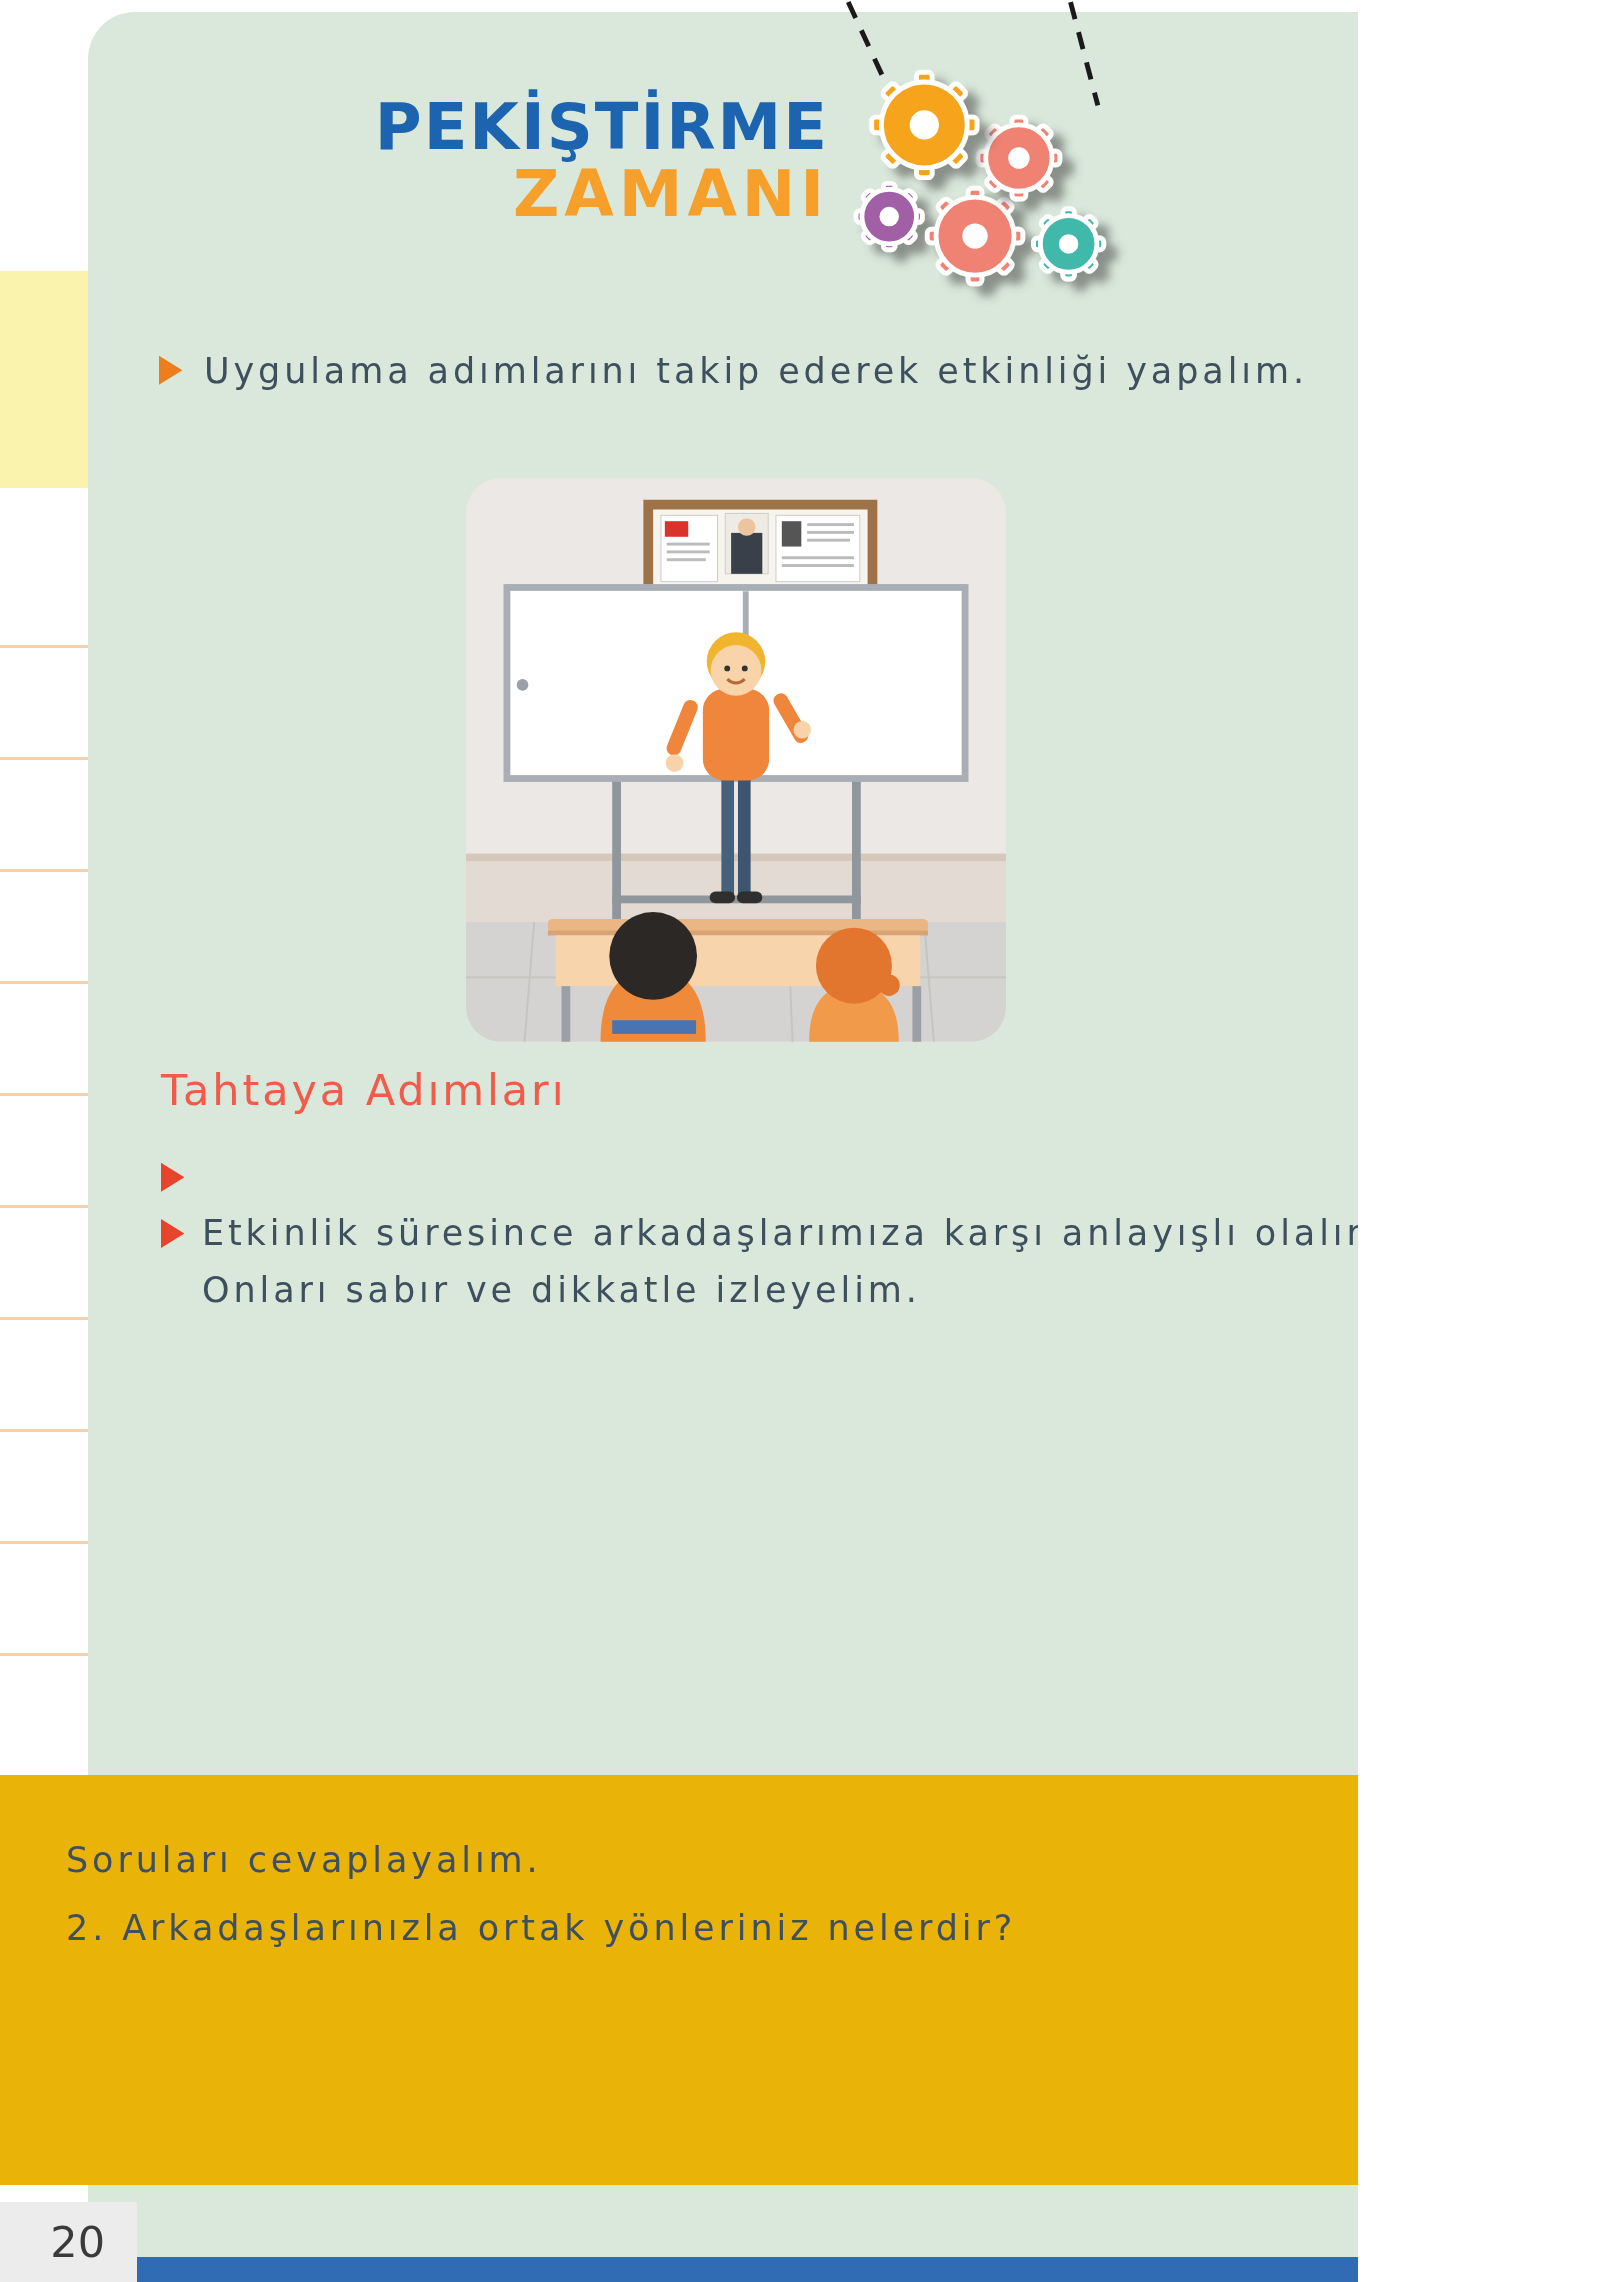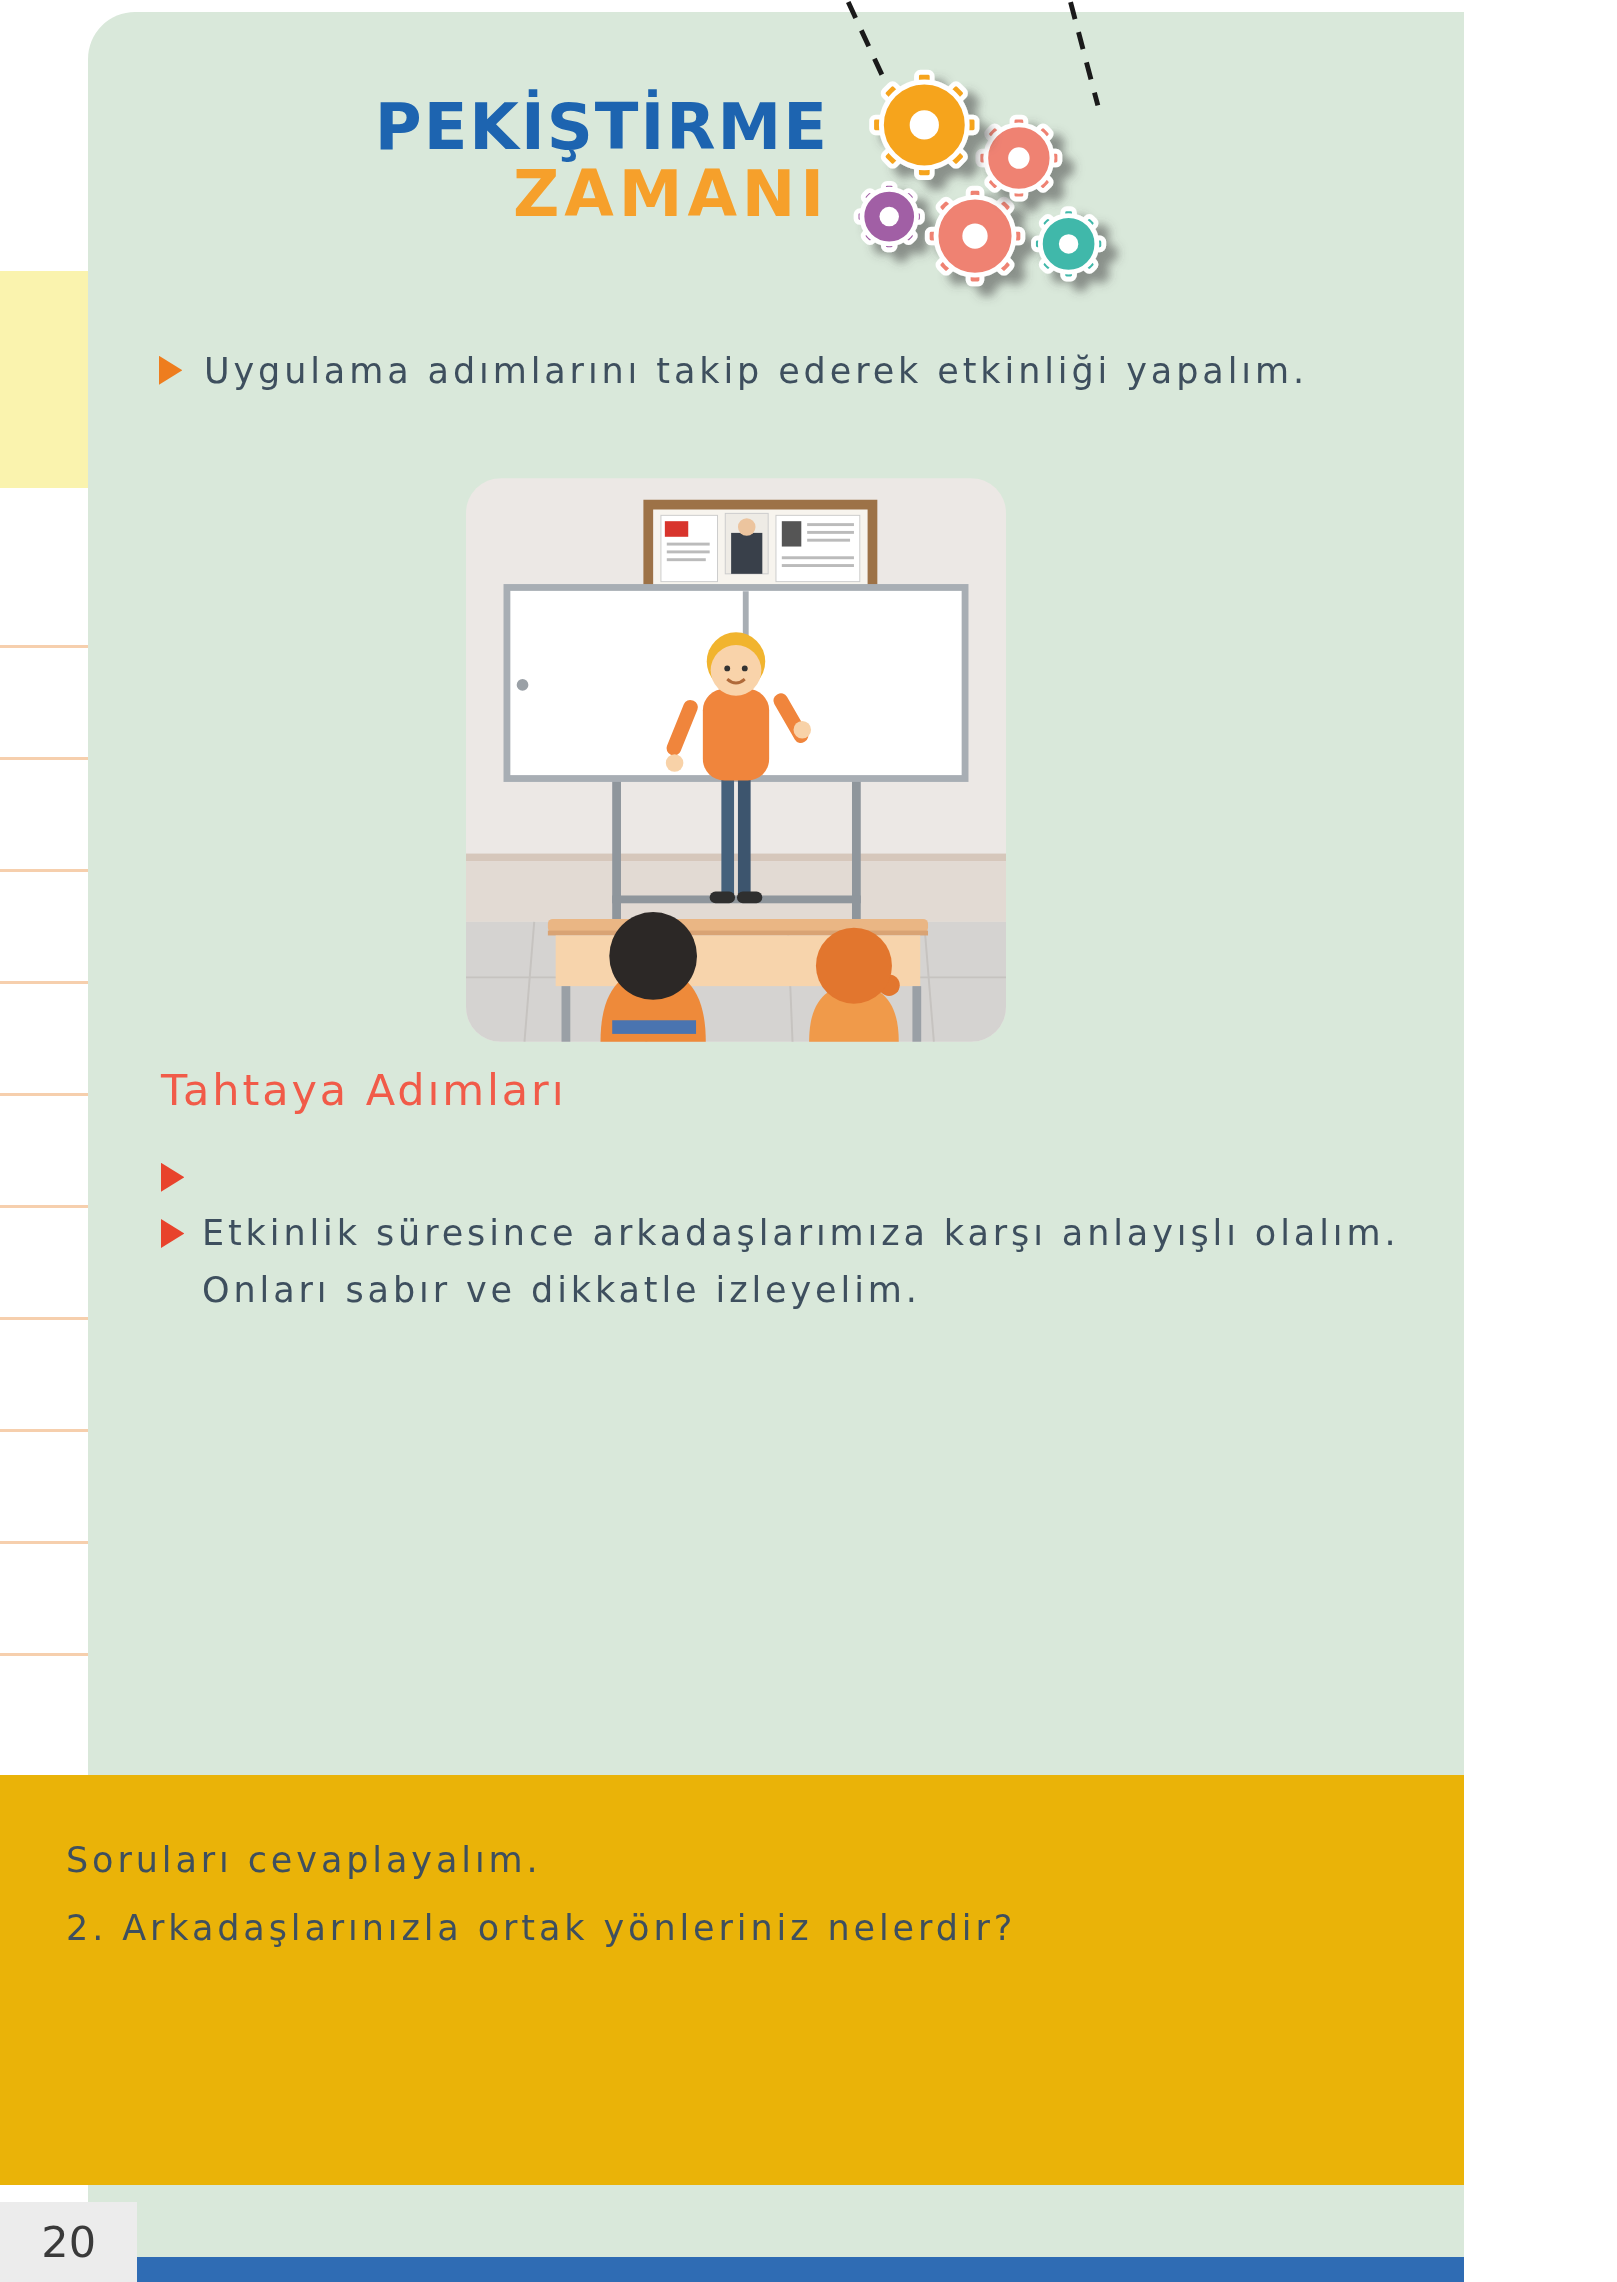--- a/index.html
+++ b/index.html
@@ -1,16 +1,16 @@
 <!DOCTYPE html>
 <html><head>
 <meta charset="utf-8">
 <style>
   html,body{margin:0;padding:0;}
-  .page{position:relative;width:1464px;height:2282px;background:#ffffff;overflow:hidden;
+  .page{position:relative;width:1358px;height:2282px;background:#ffffff;overflow:hidden;
         font-family:"DejaVu Sans","Liberation Sans",sans-serif;}
 
   .band-top{position:absolute;left:0;top:271px;width:1618px;height:217px;background:#faf3ae;}
 
   .rule{position:absolute;background:repeating-linear-gradient(to bottom,transparent 0 109px,#f6cfad 109px 112px);}
   .rule.left{left:0;top:536px;width:88px;height:1225px;}
   .rule.right{left:1530px;top:647px;width:88px;height:1222px;}
 
   .panel{position:absolute;left:88px;top:11.7px;width:1443px;height:2270px;background:#d9e8da;
          border-radius:47px 47px 0 0;}
@@ -36,21 +36,21 @@
   .step{display:flex;align-items:flex-start;gap:17.6px;margin-bottom:13.7px;}
   .tri{width:23.4px;height:29px;background:#e8432c;clip-path:polygon(0 0,100% 50%,0 100%);
        margin-top:13.7px;flex:0 0 auto;}
   .step-text{max-width:1224px;}
 
   .qpanel{position:absolute;left:0;top:1775px;width:1475px;height:410px;background:#eab308;
           padding:57px 0 0 66px;box-sizing:border-box;}
   .qhead{margin-bottom:11.7px;}
 
   .pagenum-box{position:absolute;left:0;top:2202px;width:137px;height:80px;background:#ececec;
-               display:flex;align-items:center;justify-content:flex-end;padding-right:41px;
+               display:flex;align-items:center;justify-content:flex-end;padding-right:32px;
                box-sizing:border-box;font-size:43px;color:#3a3a3a;}
   .bottom-bar{position:absolute;left:137px;top:2257px;width:1481px;height:25px;background:#2f6cb4;}
 </style>
 </head>
 <body>
 
 <div class="page">
 
   <div class="band-top"></div>
   <div class="rule left"></div>

